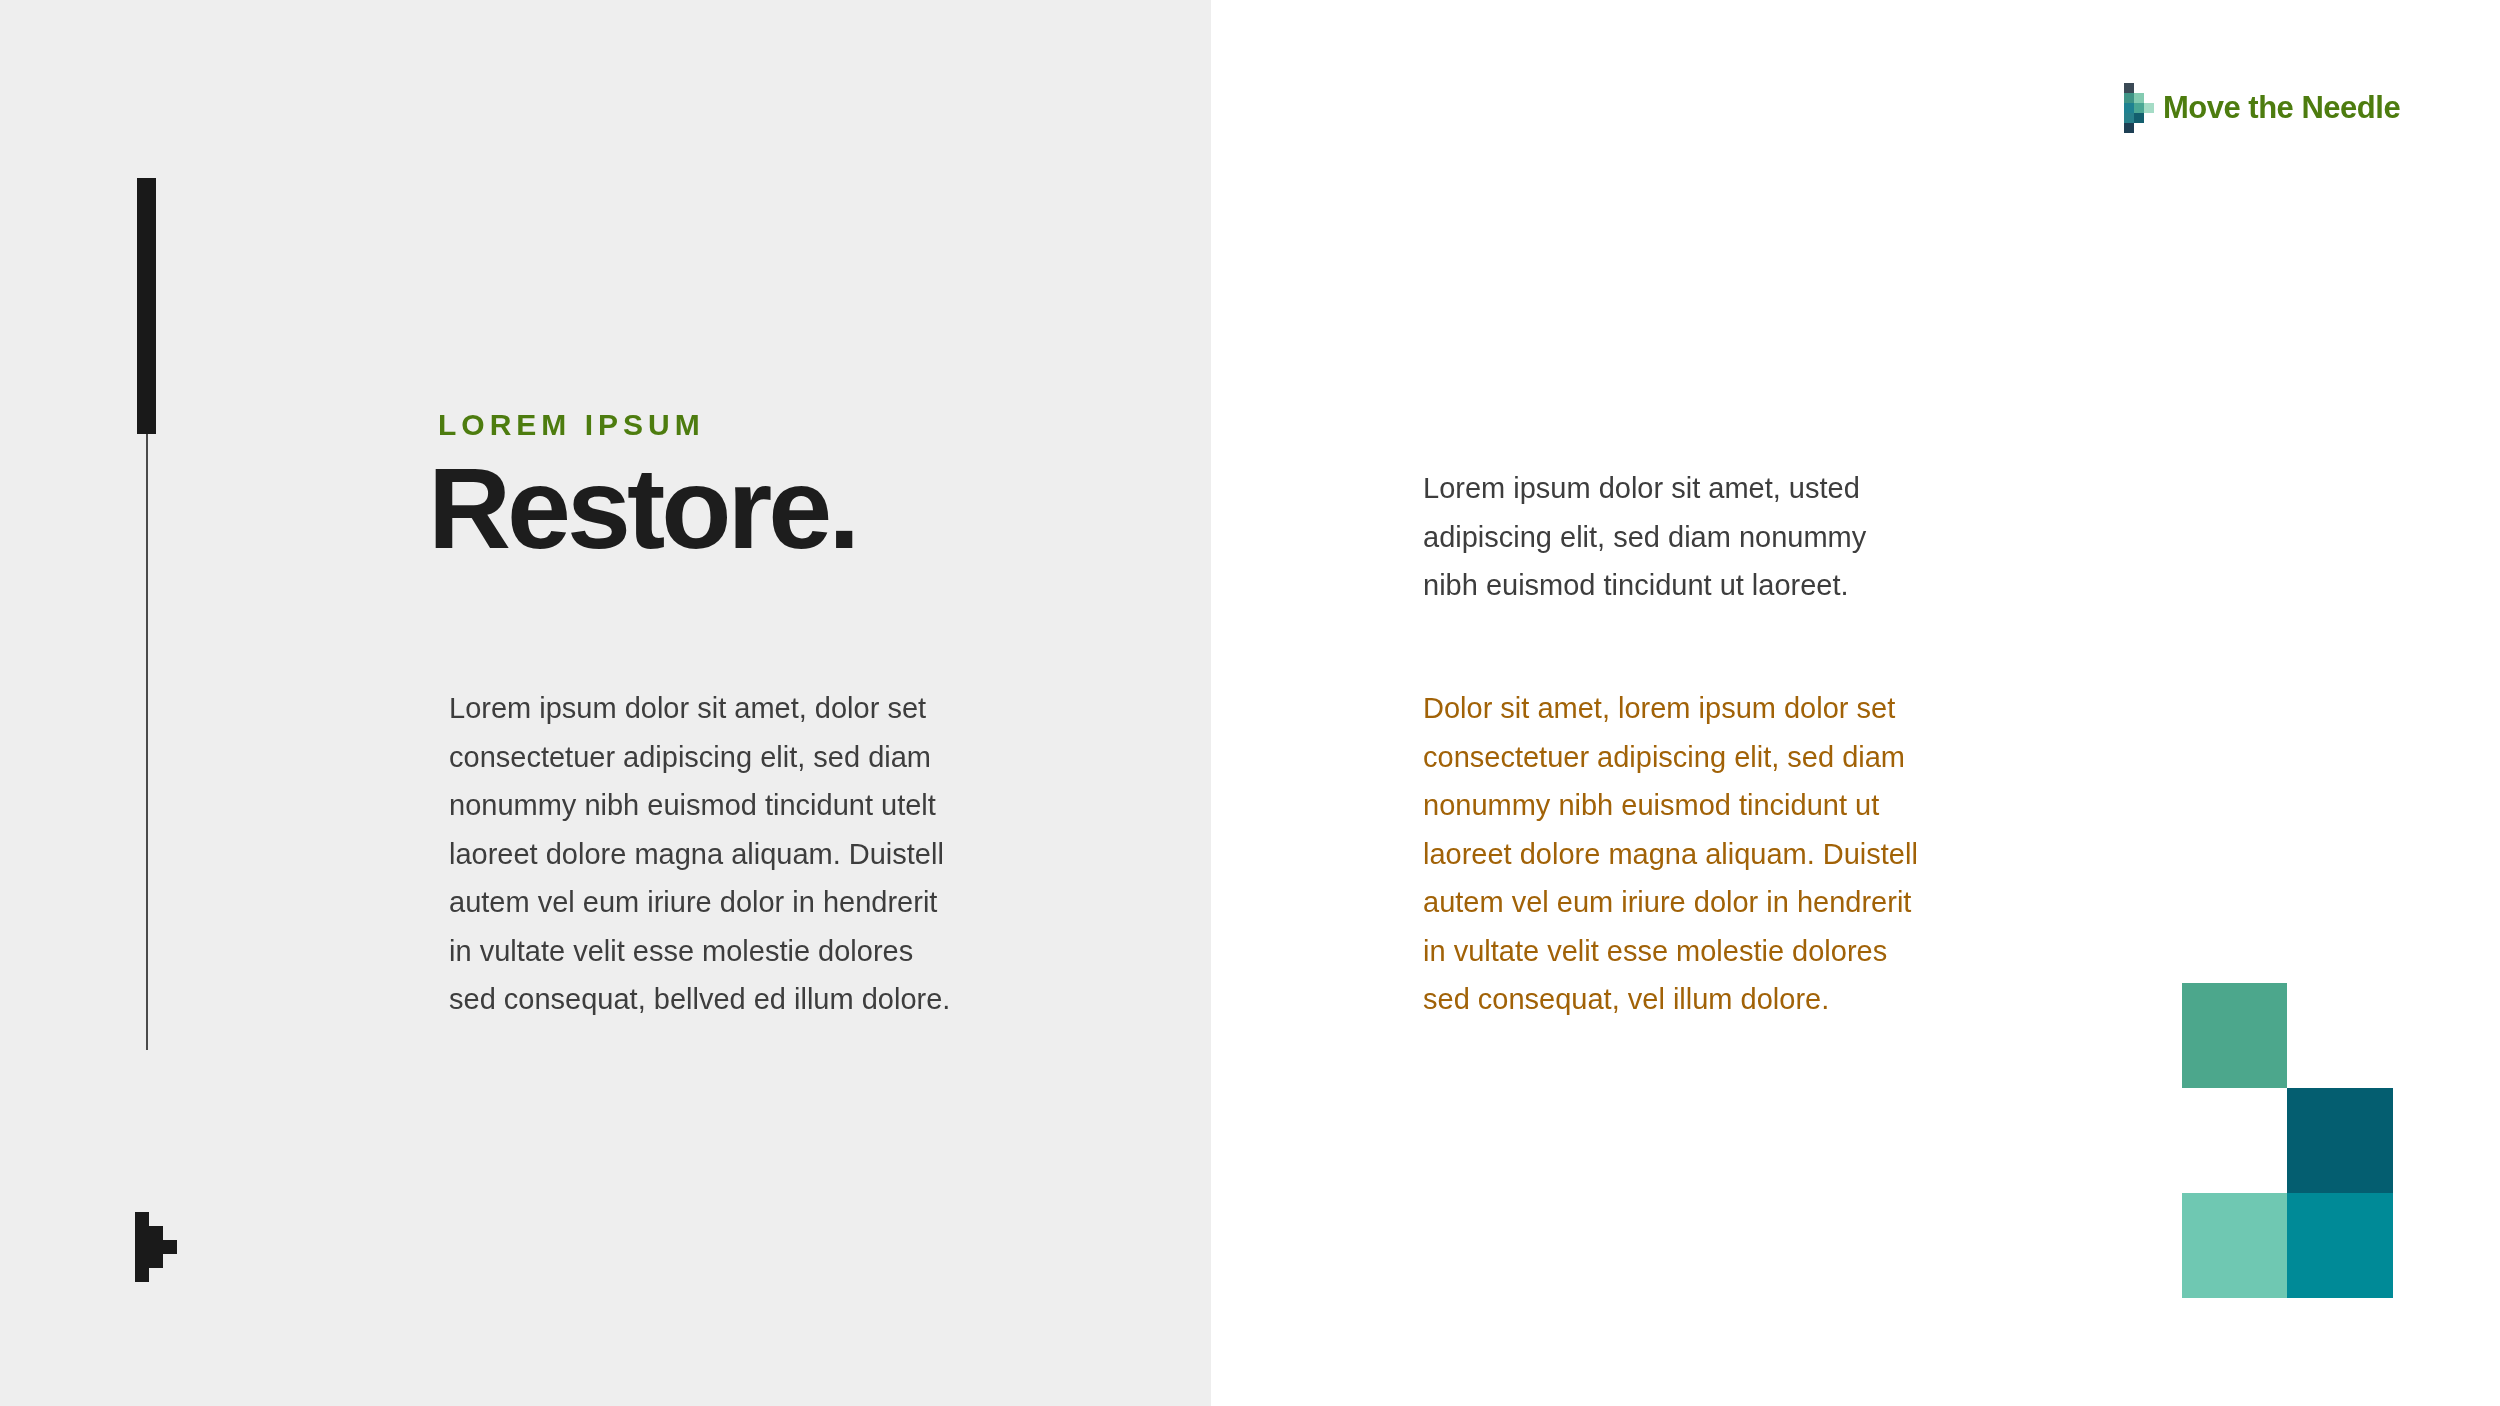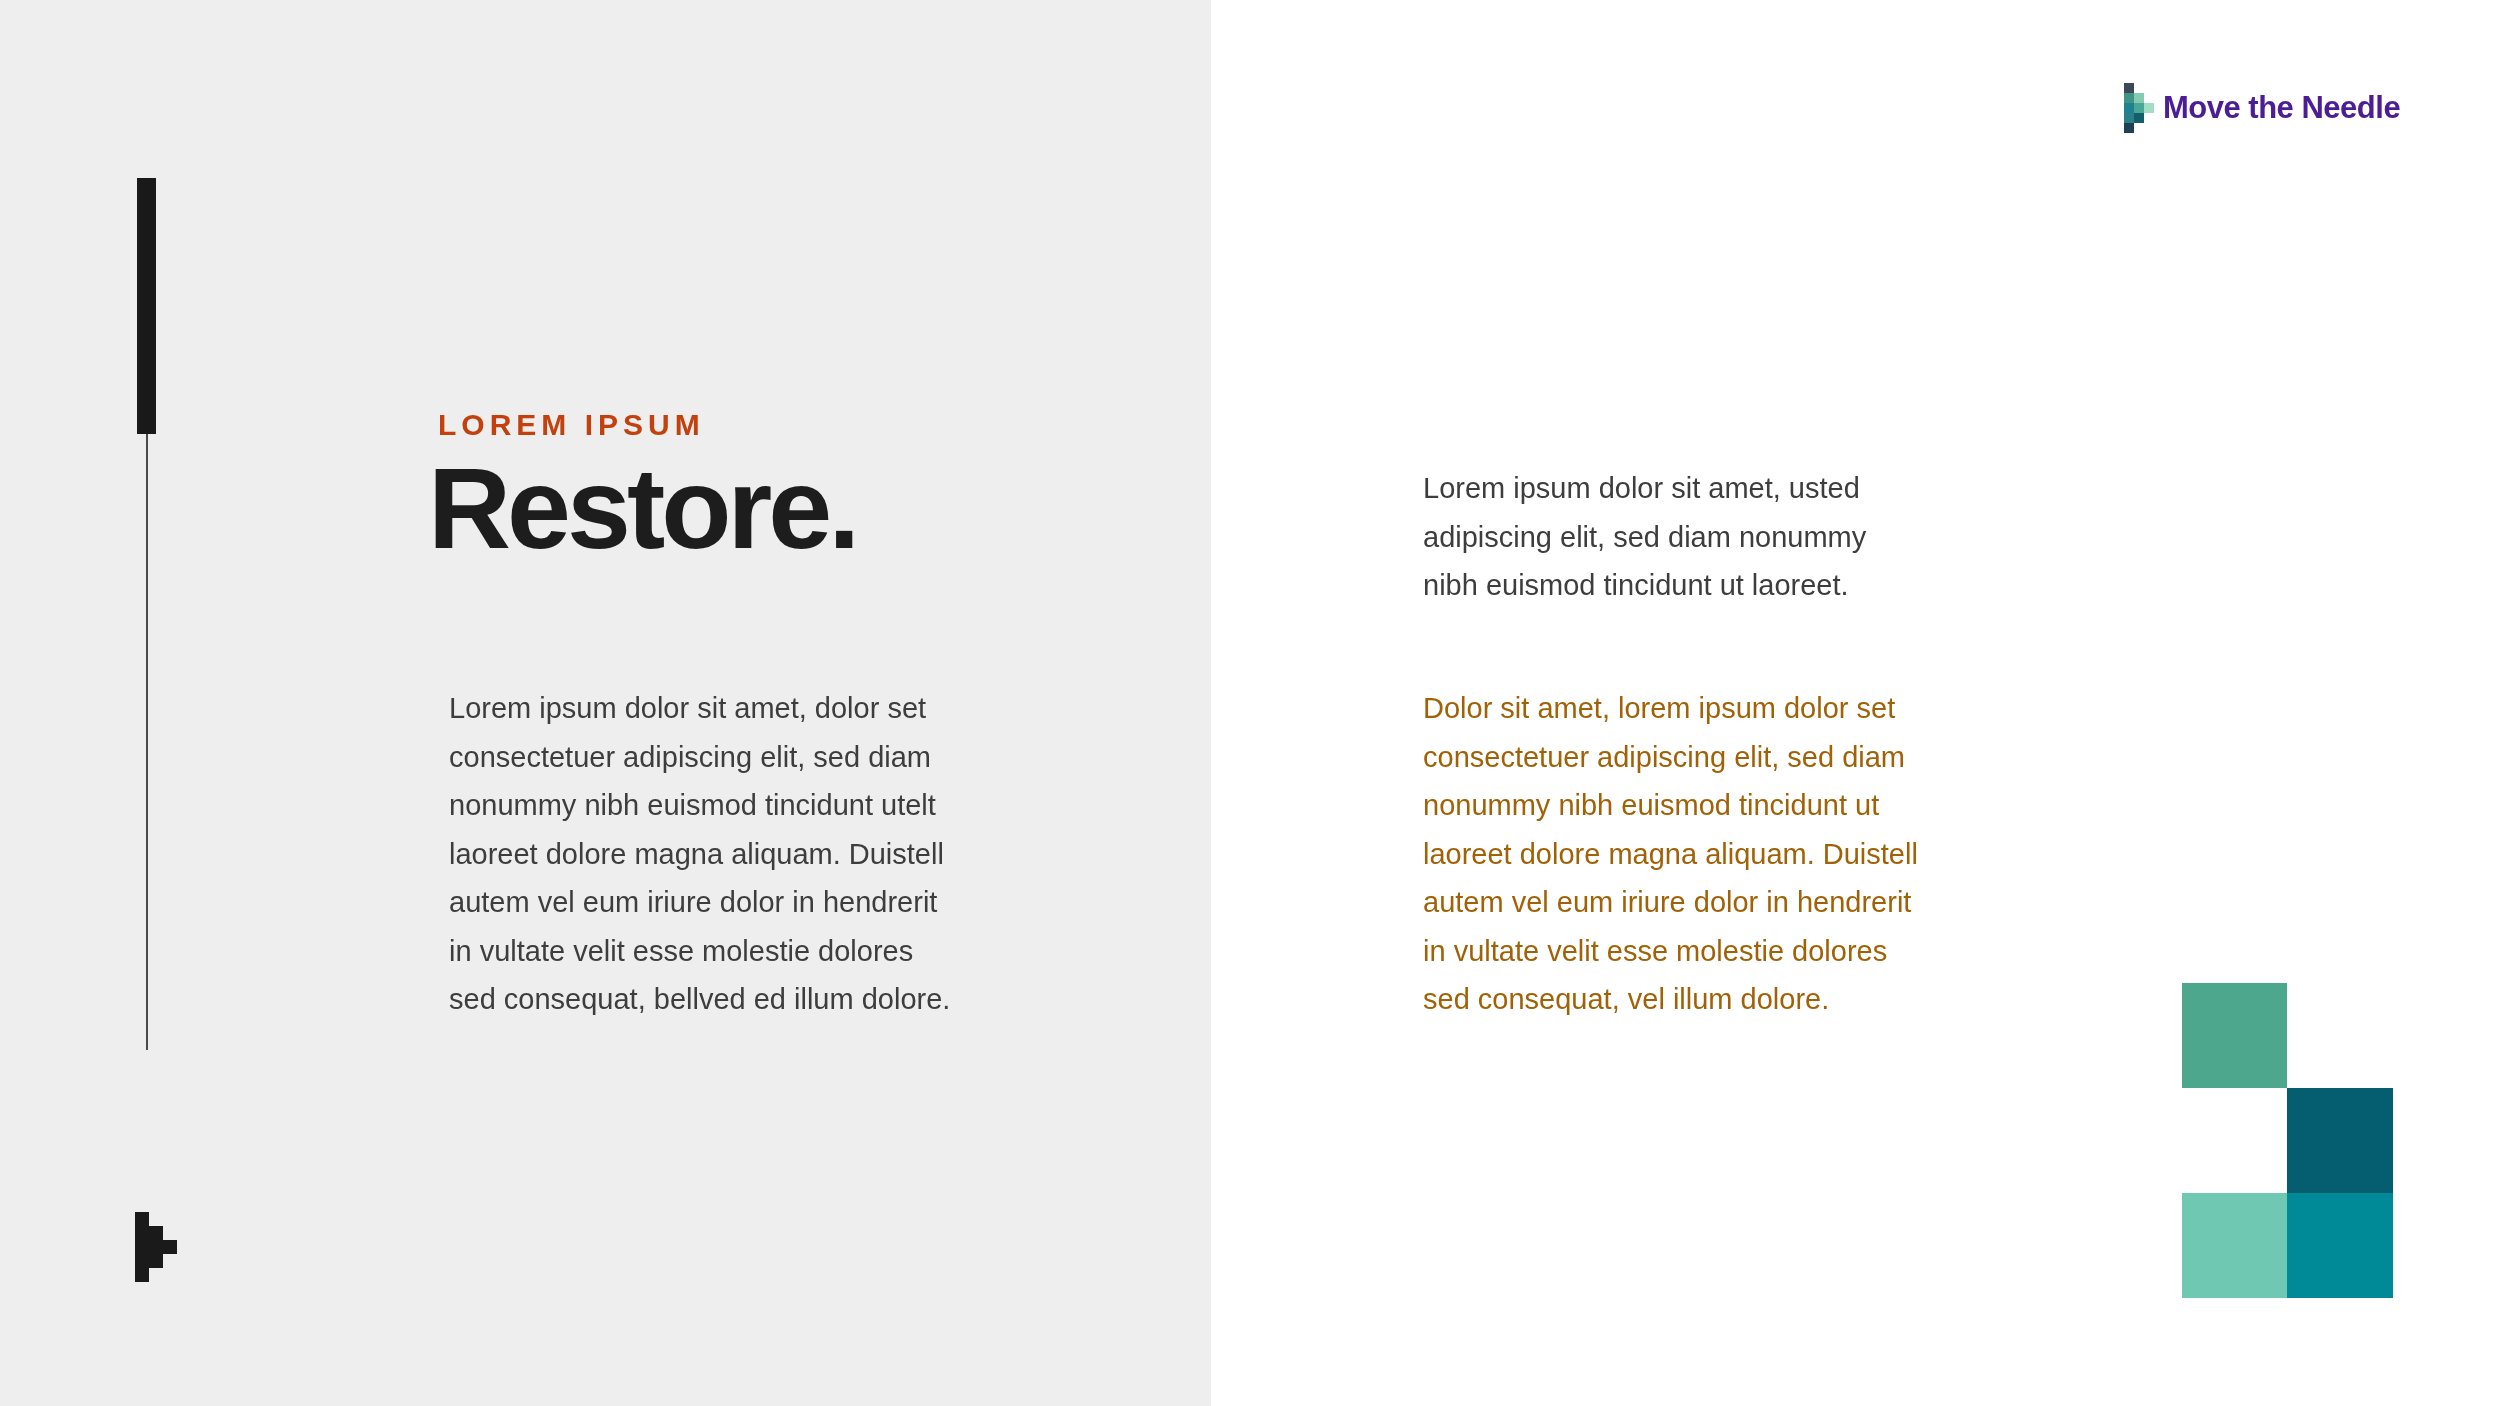--- a/index.html
+++ b/index.html
@@ -61,24 +61,24 @@
         <i style="position: absolute; left: 0px; top: 0px; width: 10px; height: 10px; background: rgb(59, 74, 86);"></i>
         <i style="position: absolute; left: 0px; top: 10px; width: 10px; height: 10px; background: rgb(63, 148, 134);"></i>
         <i style="position: absolute; left: 0px; top: 20px; width: 10px; height: 10px; background: rgb(31, 130, 145);"></i>
         <i style="position: absolute; left: 0px; top: 30px; width: 10px; height: 10px; background: rgb(39, 128, 138);"></i>
         <i style="position: absolute; left: 0px; top: 40px; width: 10px; height: 10px; background: rgb(30, 63, 84);"></i>
         <i style="position: absolute; left: 10px; top: 10px; width: 10px; height: 10px; background: rgb(132, 203, 177);"></i>
         <i style="position: absolute; left: 10px; top: 20px; width: 10px; height: 10px; background: rgb(74, 167, 148);"></i>
         <i style="position: absolute; left: 10px; top: 30px; width: 10px; height: 10px; background: rgb(19, 95, 110);"></i>
         <i style="position: absolute; left: 20px; top: 20px; width: 10px; height: 10px; background: rgb(165, 220, 198);"></i>
       </span>
-    <span class="logo-text" style="color: #4c1d95;">Move the Needle</span>
+    <span class="logo-text" style="color: #4d7c0f;">Move the Needle</span>
   </div>
 
-  <div class="eyebrow" style="color: #c2410c;">LOREM IPSUM</div>
+  <div class="eyebrow" style="color: #4d7c0f;">LOREM IPSUM</div>
   <h1 class="title" style="color: rgb(29, 29, 29);">Restore.</h1>
 
   <p class="para para-left" style="color: rgb(61, 61, 61);">Lorem ipsum dolor sit amet, dolor set
 consectetuer adipiscing elit, sed diam
 nonummy nibh euismod tincidunt utelt
 laoreet dolore magna aliquam. Duistell
 autem vel eum iriure dolor in hendrerit
 in vultate velit esse molestie dolores
 sed consequat, bellved ed illum dolore.</p>
   <p class="para para-r1" style="color: rgb(61, 61, 61);">Lorem ipsum dolor sit amet, usted

